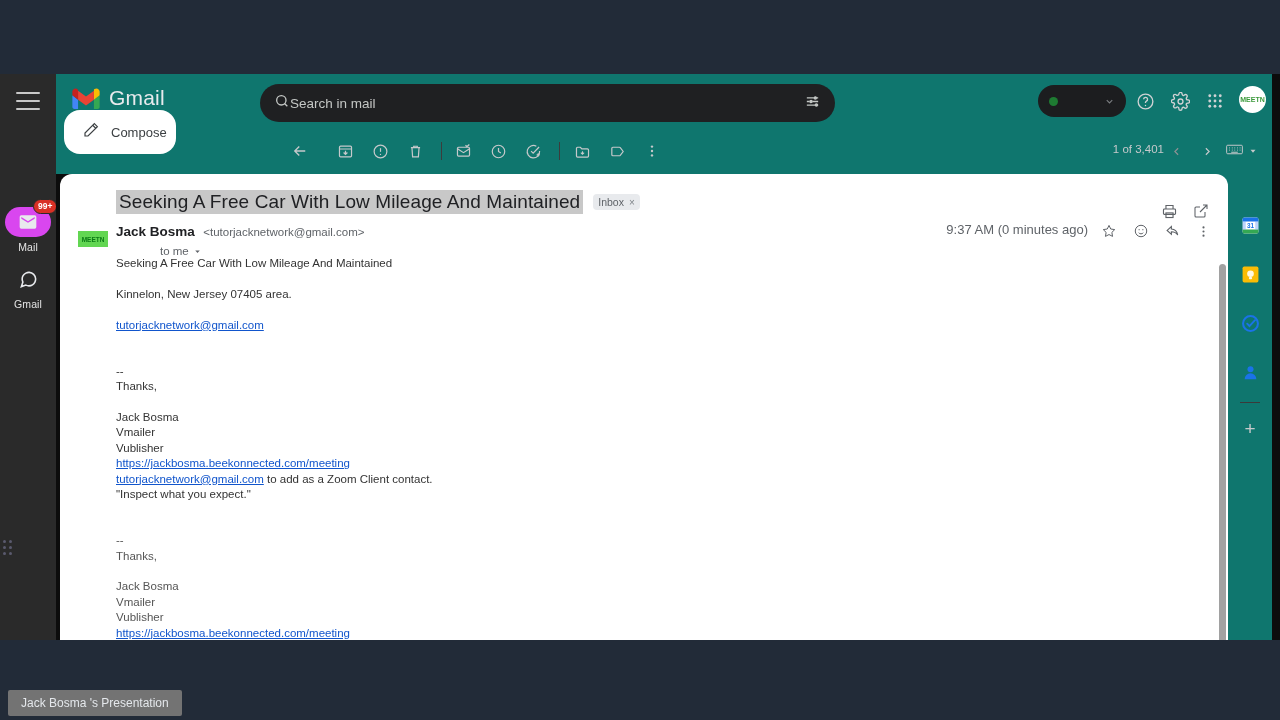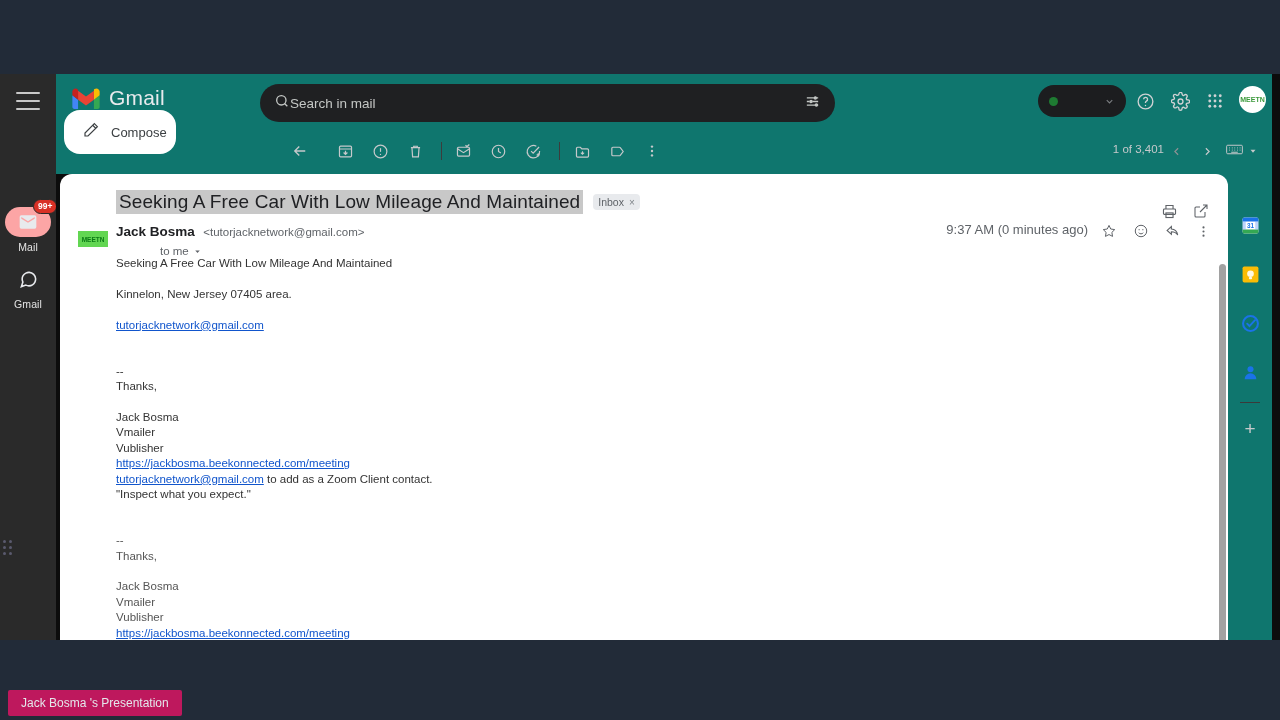--- a/index.html
+++ b/index.html
@@ -25,21 +25,21 @@
   .rail-hamburger {
     position:absolute; left:16px; top:18px; width:24px; height:18px;
     display:flex; flex-direction:column; justify-content:space-between; cursor:pointer;
   }
   .rail-hamburger i { display:block; height:2px; background:#c9c9c9; border-radius:1px; }
   .rail-app { position:absolute; left:0; width:56px; text-align:center; cursor:pointer; }
   .rail-app .pill {
     width:46px; height:30px; margin:0 auto; border-radius:16px;
     display:flex; align-items:center; justify-content:center; position:relative;
   }
-  .rail-app.active .pill { background:#fca5a5; }
+  .rail-app.active .pill { background:#d946ef; }
   .rail-app .lbl { font-size:10.5px; color:#e3e3e3; margin-top:4px; display:block; letter-spacing:.1px; }
   .badge-99 {
     position:absolute; left:28px; top:-8px; background:#d93025; color:#fff;
     font-size:8.5px; font-weight:bold; border-radius:8px; padding:1px 4px; line-height:1.25;
     border:1px solid #2a2a2a;
   }
 
   
   #gmail-main {
     position:absolute; left:56px; top:0; right:8px; height:630px; background:#0f766e;
@@ -189,21 +189,21 @@
   }
   #assist-dots i { background:#5a5a6e; border-radius:50%; }
   #assist-bubble {
     position:absolute; left:18px; bottom:63px; width:40px; height:40px; border-radius:50%;
     background:#6c4ce0; display:flex; align-items:center; justify-content:center; cursor:pointer;
   }
 
   
   #taskbar-item {
     position:absolute; left:8px; top:690px; padding:6px 13px;
-    background:#be185d; color:#e4e7eb; font-size:12px; border-radius:2px; cursor:pointer;
+    background:#737373; color:#e4e7eb; font-size:12px; border-radius:2px; cursor:pointer;
   }
 </style>
 </head>
 <body>
 
 <div id="desktop"></div>
 
 <div id="gmail-window">
 
   <div id="left-rail">

